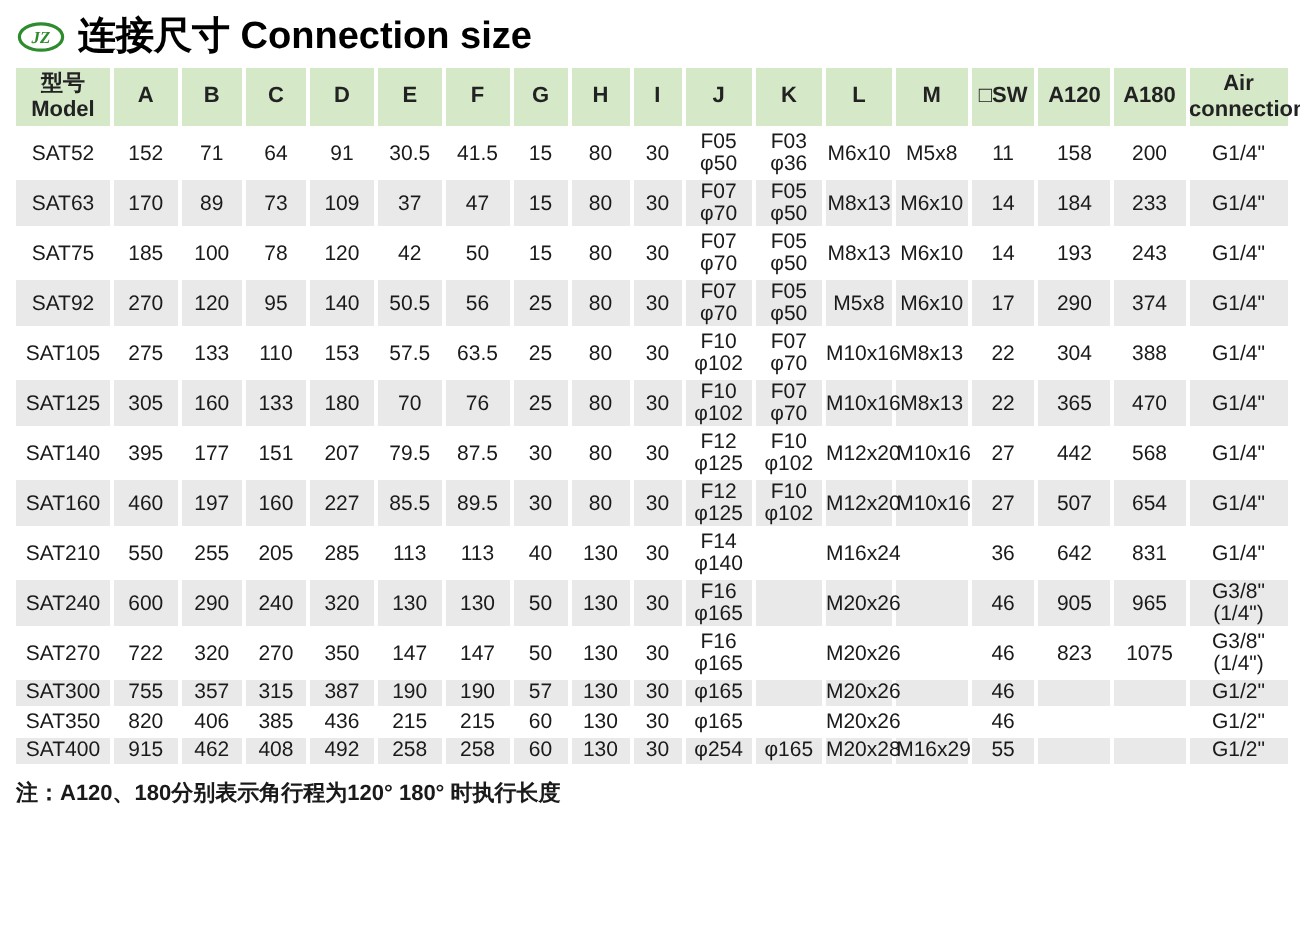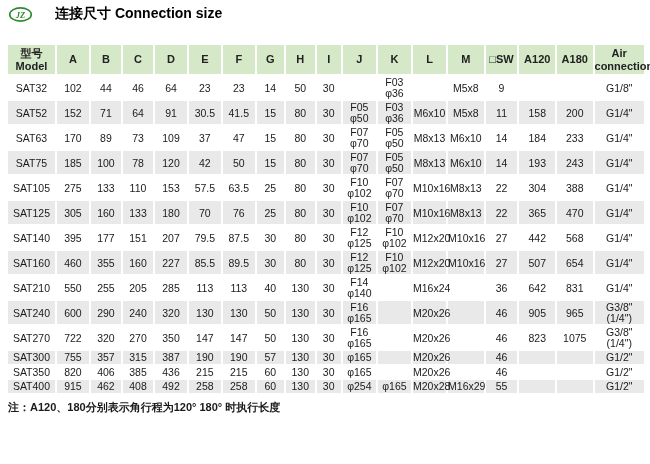--- a/index.html
+++ b/index.html
@@ -10,22 +10,22 @@
     --text:#1a1a1a;
   }
   html,body{margin:0;padding:0;}
   body{
     width:650px;height:464px;box-sizing:border-box;
     padding:3px 2px 0 6px;
     background:#fff;color:var(--text);
     font-family:"Liberation Sans", sans-serif;
     overflow:hidden;
   }
-  .titlebar{display:flex;align-items:center;gap:22px;margin:2px 0 20px 2px;}
-  .title{font-weight:bold;font-size:14px;color:#000;}
+  .titlebar{display:flex;align-items:center;gap:6px;margin:2px 0 1px 2px;}
+  .title{font-weight:bold;font-size:19px;color:#000;}
   table{
     border-collapse:separate;border-spacing:2px;
     width:640px;table-layout:fixed;
   }
   th{
     background:var(--header-bg);
     font-size:11px;font-weight:bold;color:#222;
     padding:2px 0;white-space:pre-line;line-height:1.15;
     text-align:center;vertical-align:middle;
   }
@@ -91,41 +91,20 @@
         <th>M</th>
         <th>□SW</th>
         <th>A120</th>
         <th>A180</th>
         <th>Air
 connection</th>
       </tr>
     </thead>
   <tbody id="body-rows">
       <tr>
-        <td>SAT32</td>
-        <td>102</td>
-        <td>44</td>
-        <td>46</td>
-        <td>64</td>
-        <td>23</td>
-        <td>23</td>
-        <td>14</td>
-        <td>50</td>
-        <td>30</td>
-        <td></td>
-        <td>F03
-φ36</td>
-        <td></td>
-        <td>M5x8</td>
-        <td>9</td>
-        <td></td>
-        <td></td>
-        <td>G1/8"</td>
-      </tr>
-      <tr>
         <td>SAT52</td>
         <td>152</td>
         <td>71</td>
         <td>64</td>
         <td>91</td>
         <td>30.5</td>
         <td>41.5</td>
         <td>15</td>
         <td>80</td>
         <td>30</td>
@@ -178,20 +157,42 @@
         <td>F05
 φ50</td>
         <td>M8x13</td>
         <td>M6x10</td>
         <td>14</td>
         <td>193</td>
         <td>243</td>
         <td>G1/4"</td>
       </tr>
       <tr>
+        <td>SAT92</td>
+        <td>270</td>
+        <td>120</td>
+        <td>95</td>
+        <td>140</td>
+        <td>50.5</td>
+        <td>56</td>
+        <td>25</td>
+        <td>80</td>
+        <td>30</td>
+        <td>F07
+φ70</td>
+        <td>F05
+φ50</td>
+        <td>M5x8</td>
+        <td>M6x10</td>
+        <td>17</td>
+        <td>290</td>
+        <td>374</td>
+        <td>G1/4"</td>
+      </tr>
+      <tr>
         <td>SAT105</td>
         <td>275</td>
         <td>133</td>
         <td>110</td>
         <td>153</td>
         <td>57.5</td>
         <td>63.5</td>
         <td>25</td>
         <td>80</td>
         <td>30</td>
@@ -246,21 +247,21 @@
         <td>M12x20</td>
         <td>M10x16</td>
         <td>27</td>
         <td>442</td>
         <td>568</td>
         <td>G1/4"</td>
       </tr>
       <tr>
         <td>SAT160</td>
         <td>460</td>
-        <td>355</td>
+        <td>197</td>
         <td>160</td>
         <td>227</td>
         <td>85.5</td>
         <td>89.5</td>
         <td>30</td>
         <td>80</td>
         <td>30</td>
         <td>F12
 φ125</td>
         <td>F10

